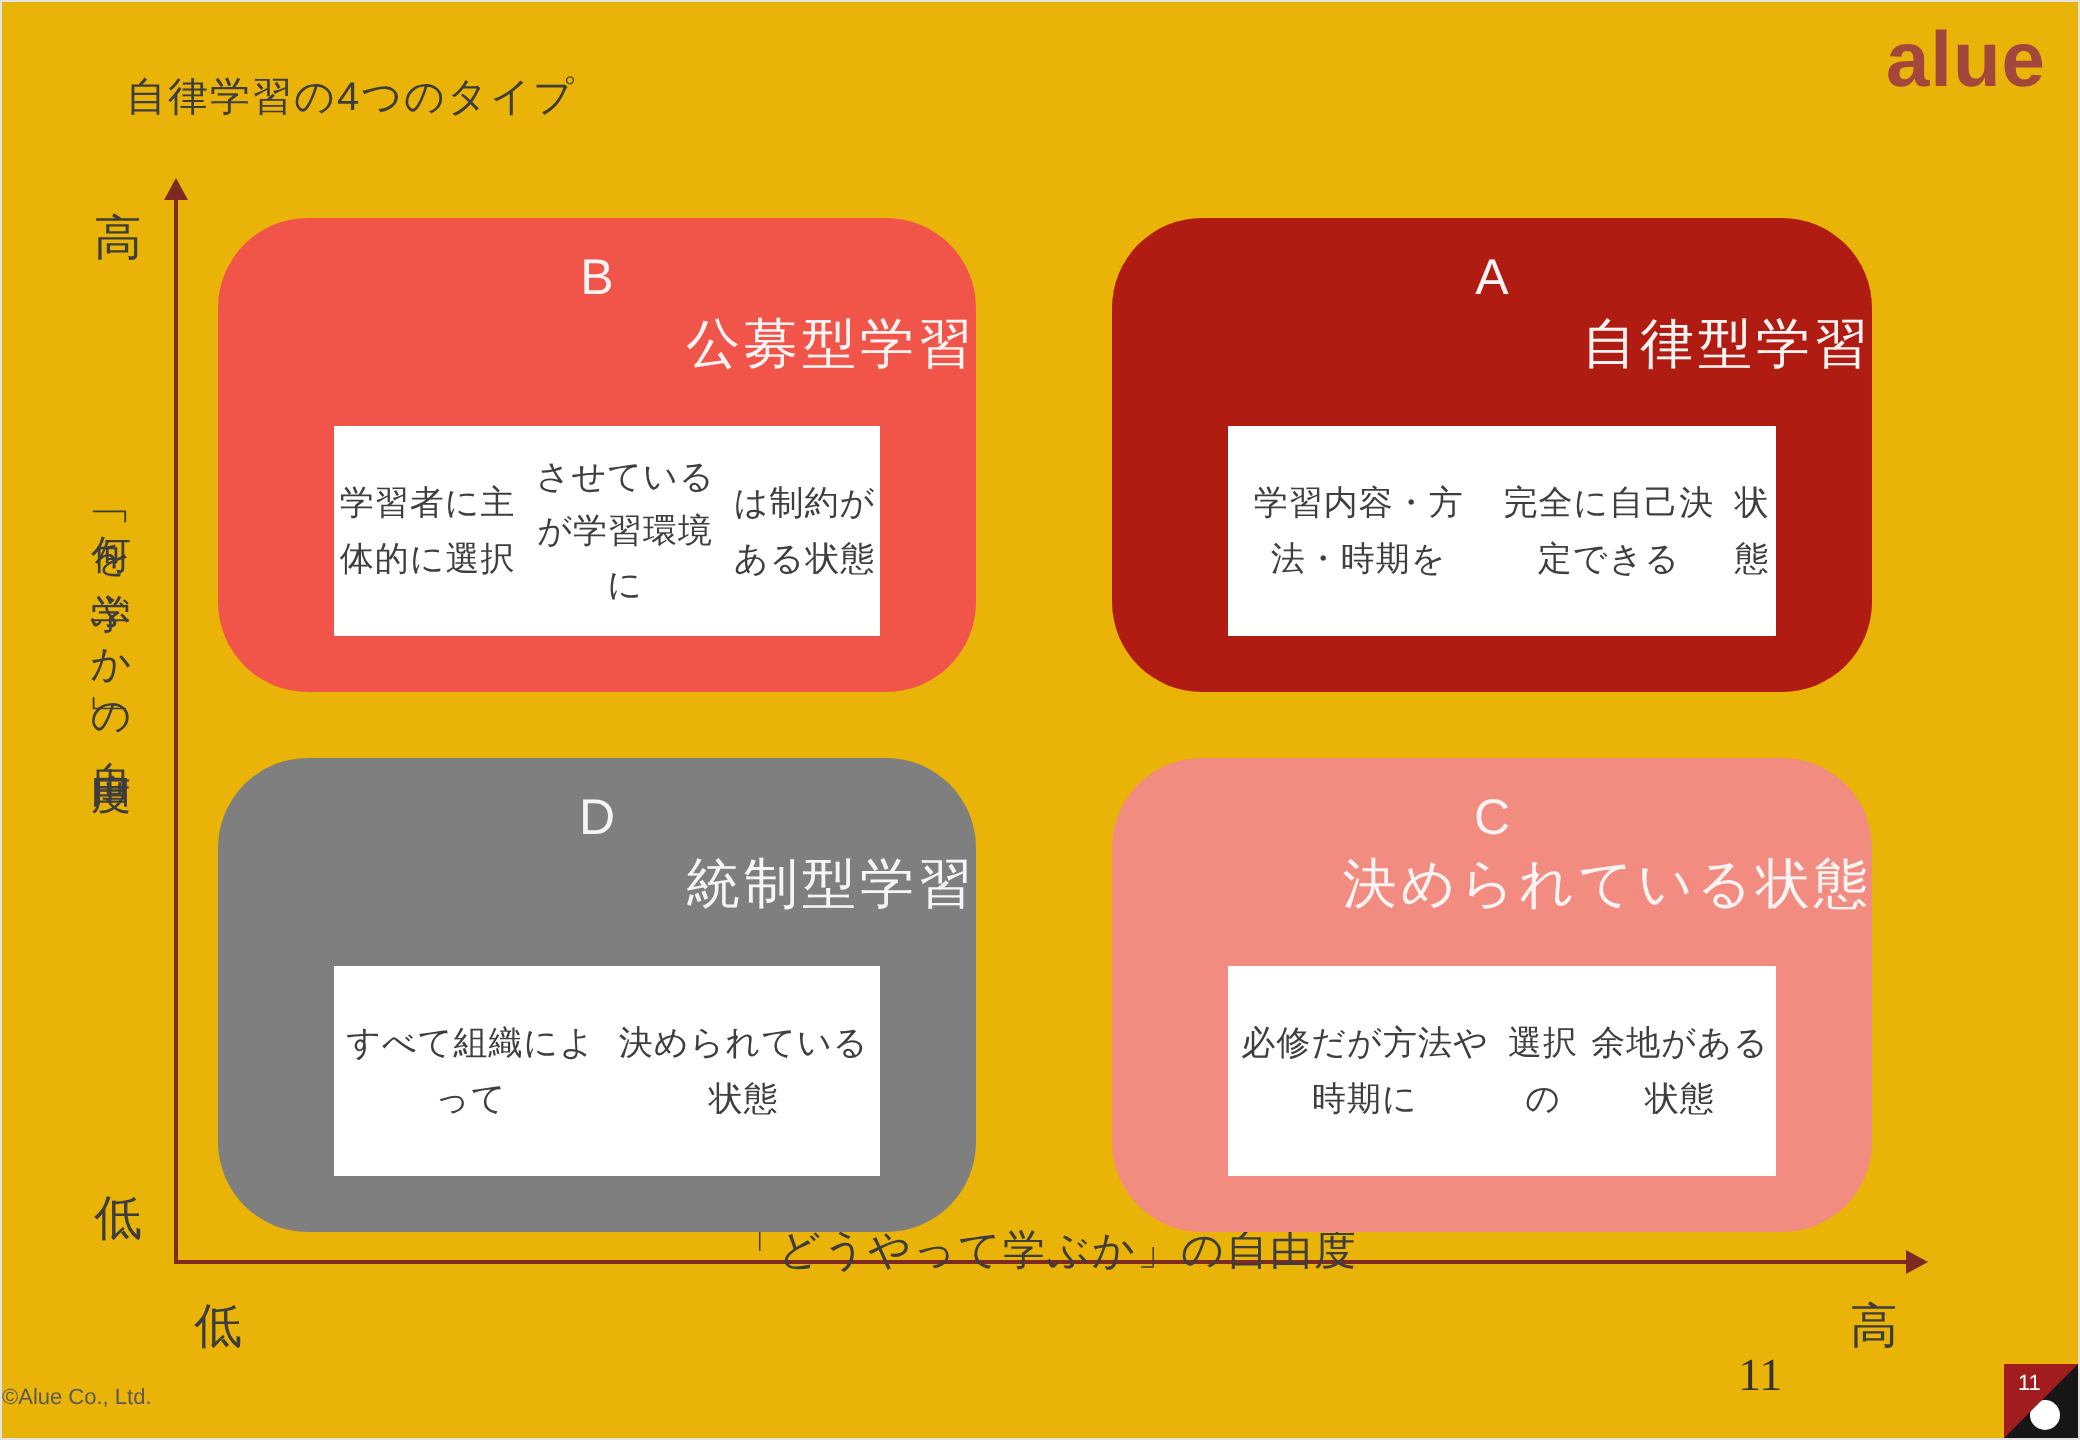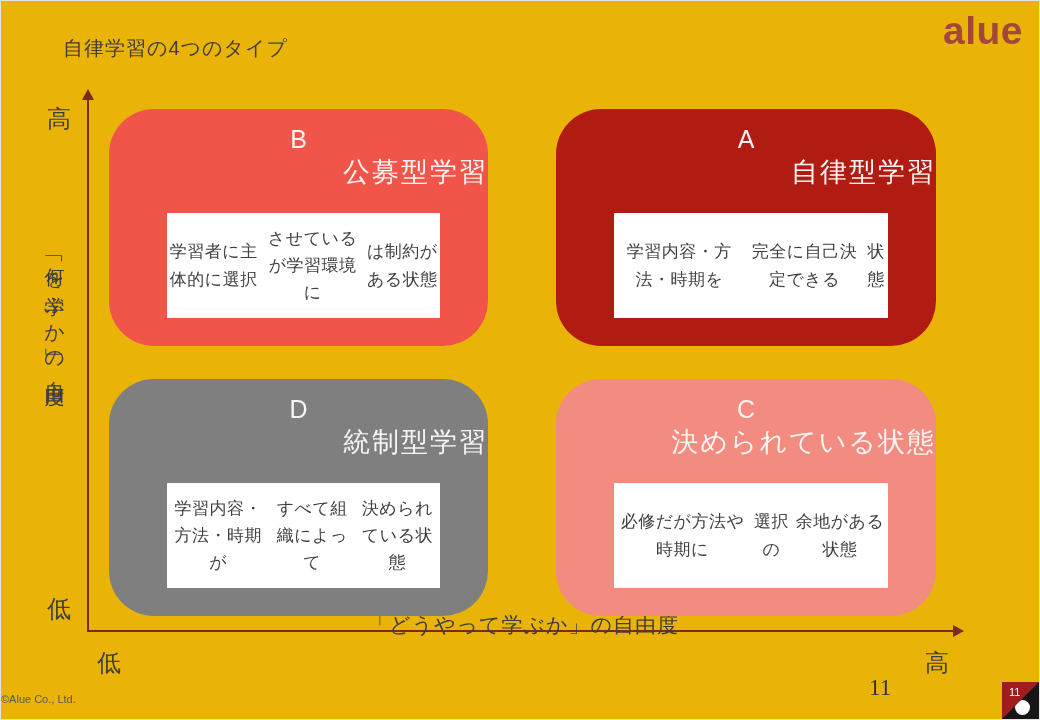--- a/index.html
+++ b/index.html
@@ -125,21 +125,20 @@
       <span class="q-desc-line">学習内容・方法・時期を</span>
       <span class="q-desc-line">完全に自己決定できる</span>
       <span class="q-desc-line">状態</span>
     </div>
   </div>
 
   <div class="quadrant q-d" style="background: rgb(127, 127, 127);">
     <span class="q-letter">D</span>
     <span class="q-name">統制型学習</span>
     <div class="q-desc-box">
-      <span class="q-desc-line">学習内容・方法・時期が</span>
       <span class="q-desc-line">すべて組織によって</span>
       <span class="q-desc-line">決められている状態</span>
     </div>
   </div>
 
   <div class="quadrant q-c" style="background: rgb(242, 139, 128);">
     <span class="q-letter">C</span>
     <span class="q-name">決められている状態</span>
     <div class="q-desc-box">
       <span class="q-desc-line">必修だが方法や時期に</span>

